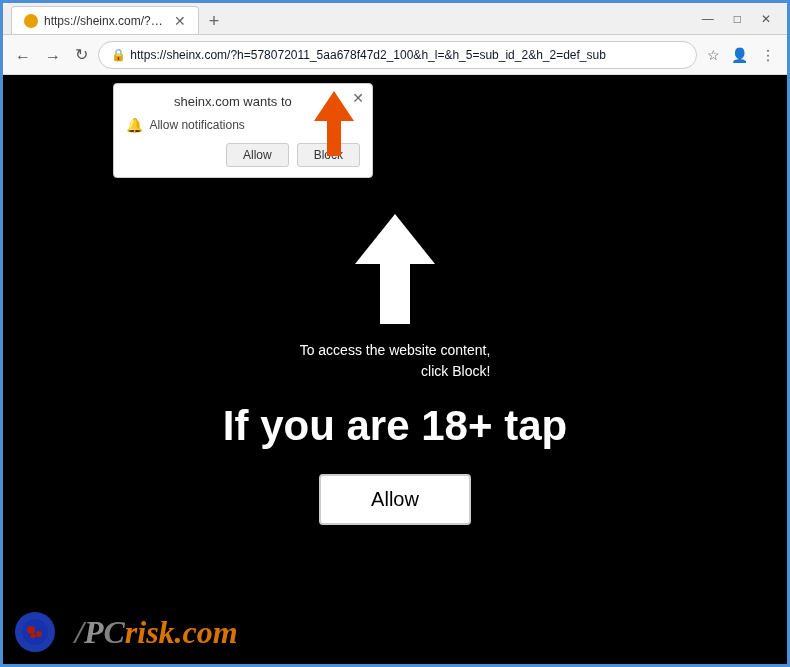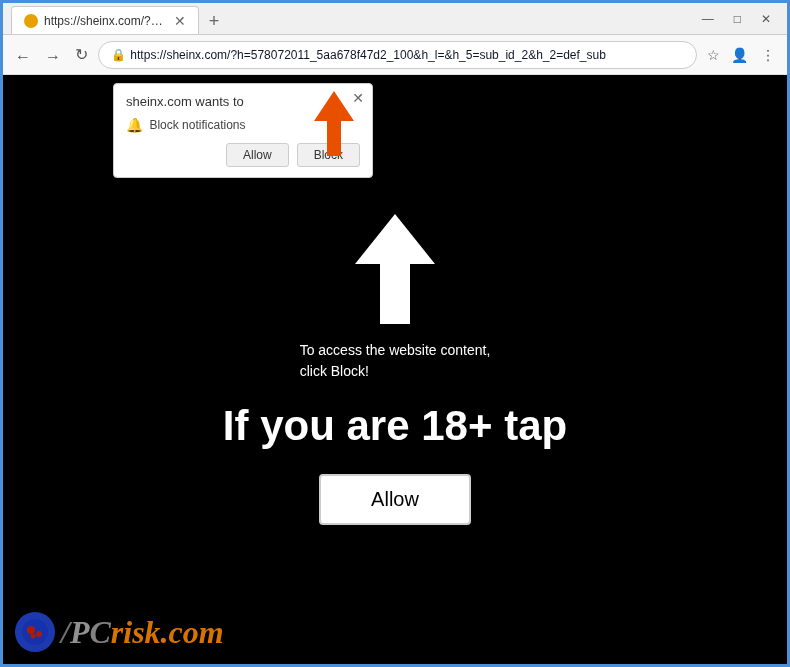--- a/index.html
+++ b/index.html
@@ -176,21 +176,21 @@
     }
     .arrow-shaft {
       width: 30px;
       height: 60px;
       background: #fff;
     }
 
     .content-text-small {
       color: #fff;
       font-size: 14px;
-      text-align: left;
+      text-align: right;
       margin-bottom: 20px;
       line-height: 1.5;
     }
     .content-text-large {
       color: #fff;
       font-size: 42px;
       font-weight: bold;
       text-align: center;
       margin-bottom: 24px;
     }
@@ -205,21 +205,21 @@
       font-weight: normal;
     }
 
     
     .watermark {
       position: absolute;
       bottom: 12px;
       left: 12px;
       display: flex;
       align-items: center;
-      gap: 6px;
+      gap: 20px;
       opacity: 0.85;
     }
     .pcrisk-logo-circle {
       width: 40px;
       height: 40px;
       background: #2244cc;
       border-radius: 50%;
       display: flex;
       align-items: center;
       justify-content: center;
@@ -256,20 +256,21 @@
       right: 8px;
       font-size: 14px;
       color: #666;
       cursor: pointer;
     }
     .popup-title {
       font-size: 13px;
       color: #333;
       margin-bottom: 8px;
       font-weight: normal;
+      margin-left: 48px;
     }
     .popup-row {
       display: flex;
       align-items: center;
       gap: 6px;
       margin-bottom: 10px;
       font-size: 12px;
       color: #444;
     }
     .bell-icon {
@@ -334,21 +335,21 @@
     </div>
   </div>
 
   <div class="browser-content">
 
     <div class="notification-popup">
       <span class="popup-close">✕</span>
       <div class="popup-title">sheinx.com wants to</div>
       <div class="popup-row">
         <span class="bell-icon">🔔</span>
-        <span>Block notifications</span>
+        <span>Allow notifications</span>
       </div>
       <div class="popup-buttons">
         <button class="popup-btn">Allow</button>
         <button class="popup-btn">Block</button>
       </div>
 
       <svg class="orange-arrow-svg" viewBox="0 0 70 80" xmlns="http://www.w3.org/2000/svg">
         <defs>
           <marker id="arrowhead" markerWidth="10" markerHeight="7" refX="10" refY="3.5" orient="auto">
             <polygon points="0 0, 10 3.5, 0 7" fill="#e85000"></polygon>

